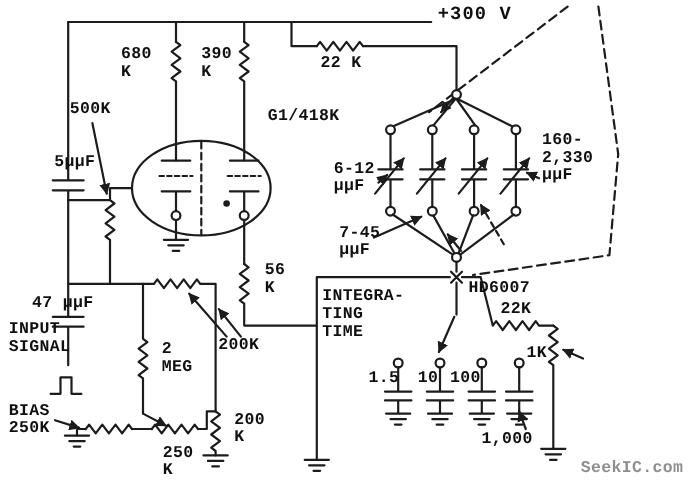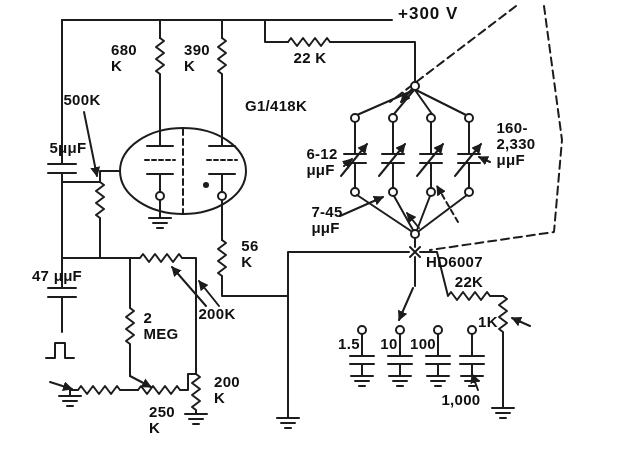--- a/index.html
+++ b/index.html
@@ -1,17 +1,17 @@
 <!DOCTYPE html>
 <html><head>
 <meta charset="utf-8">
 <style>
   html,body{margin:0;padding:0;background:#ffffff;}
   .stage{position:relative;width:636px;height:452px;background:#ffffff;overflow:hidden;
-         font-family:Liberation Sans, sans-serif;}
+         font-family:Liberation Mono, monospace;}
   .art{position:absolute;left:0;top:0;}
   .lbl{position:absolute;font-weight:700;font-size:15px;line-height:16px;color:#101010;
        white-space:pre-line;letter-spacing:.3px;}
   .c{transform:translateX(-50%);text-align:left;}
   .big{font-size:17px;letter-spacing:1px;}
   .wm{color:#8e8e8e;font-size:15px;font-weight:700;}
 </style>
 </head>
 <body>
 
@@ -163,28 +163,36 @@
   <div class="lbl c" style="left:322px;top:146px">6-12
 μμF</div>
   <div class="lbl c" style="left:516px;top:120px">160-
 2,330
 μμF</div>
   <div class="lbl c" style="left:327px;top:204px">7-45
 μμF</div>
   <div class="lbl c" style="left:250px;top:238px">56
 K</div>
   <div class="lbl c" style="left:57px;top:268px">47 μμF</div>
+  <div class="lbl" style="left:8px;top:292px">INPUT
+SIGNAL</div>
   <div class="lbl c" style="left:217px;top:306px">200K</div>
   <div class="lbl c" style="left:161px;top:310px">2
 MEG</div>
+  <div class="lbl" style="left:293px;top:262px">INTEGRA-
+TING
+TIME</div>
   <div class="lbl" style="left:426px;top:254px">HD6007</div>
   <div class="lbl c" style="left:469px;top:274px">22K</div>
   <div class="lbl c" style="left:488px;top:314px">1K</div>
+  <div class="lbl" style="left:8px;top:366px">BIAS
+250K</div>
   <div class="lbl c" style="left:162px;top:404px">250
 K</div>
   <div class="lbl c" style="left:227px;top:374px">200
 K</div>
   <div class="lbl c" style="left:349px;top:336px">1.5</div>
   <div class="lbl c" style="left:389px;top:336px">10</div>
   <div class="lbl c" style="left:423px;top:336px">100</div>
   <div class="lbl c" style="left:461px;top:392px">1,000</div>
+  <div class="lbl wm" style="left:528px;top:418px">SeekIC.com</div>
 
 </div>
 
 </body></html>

